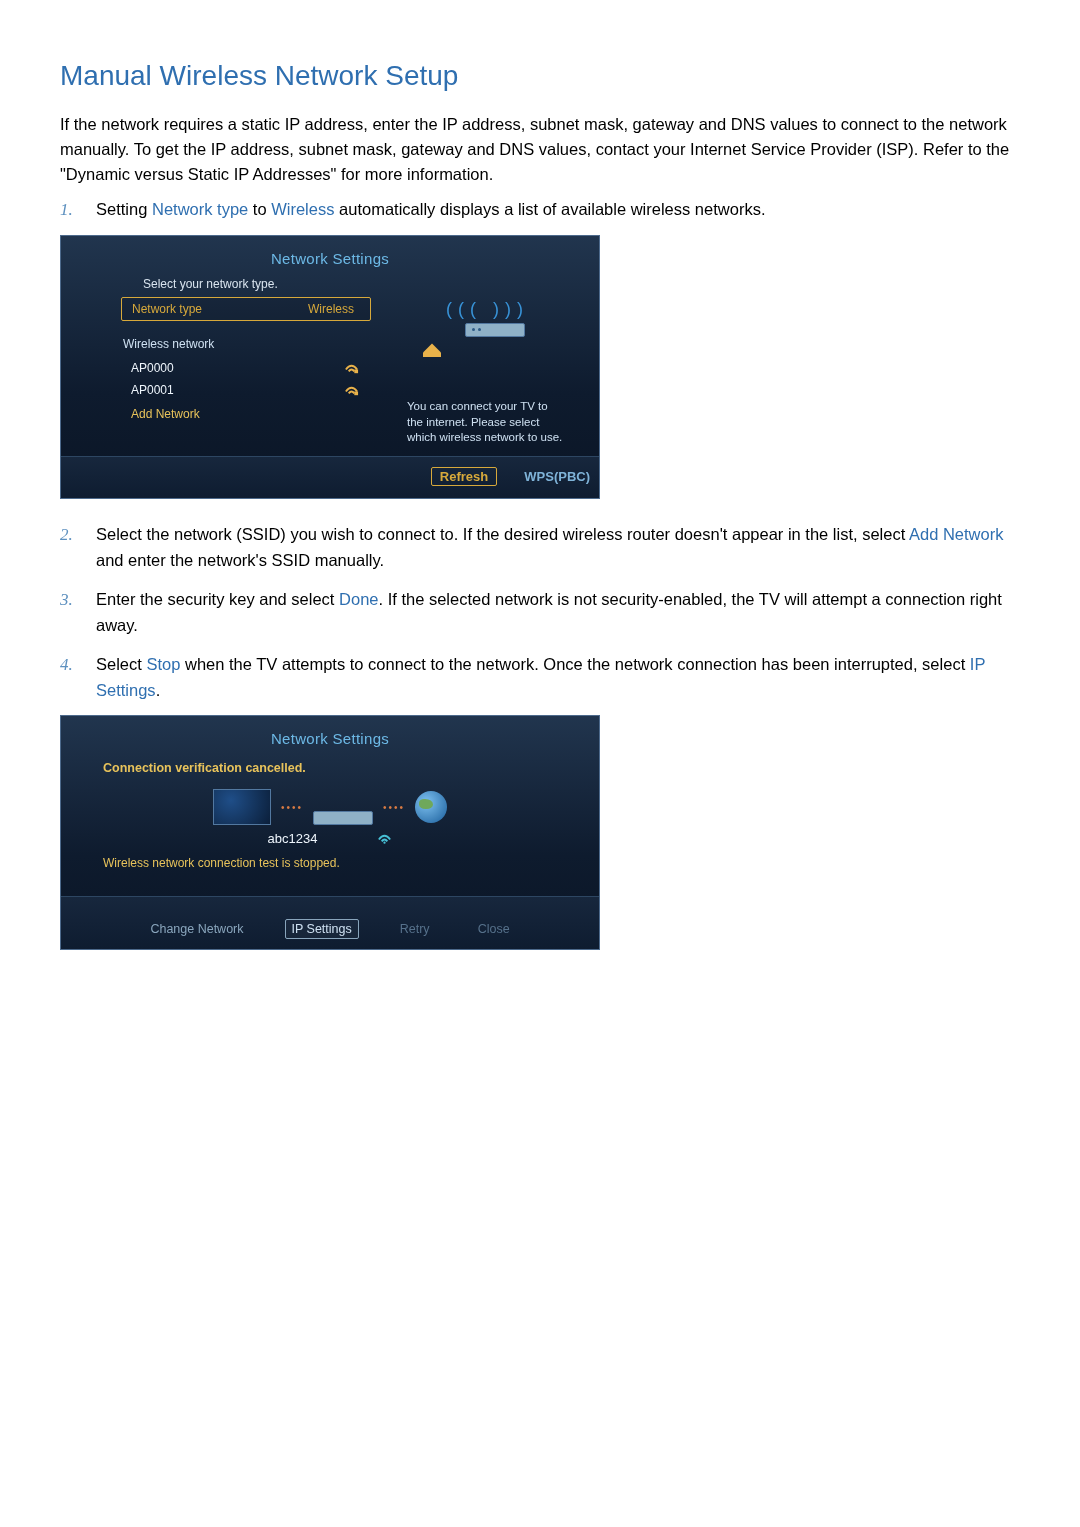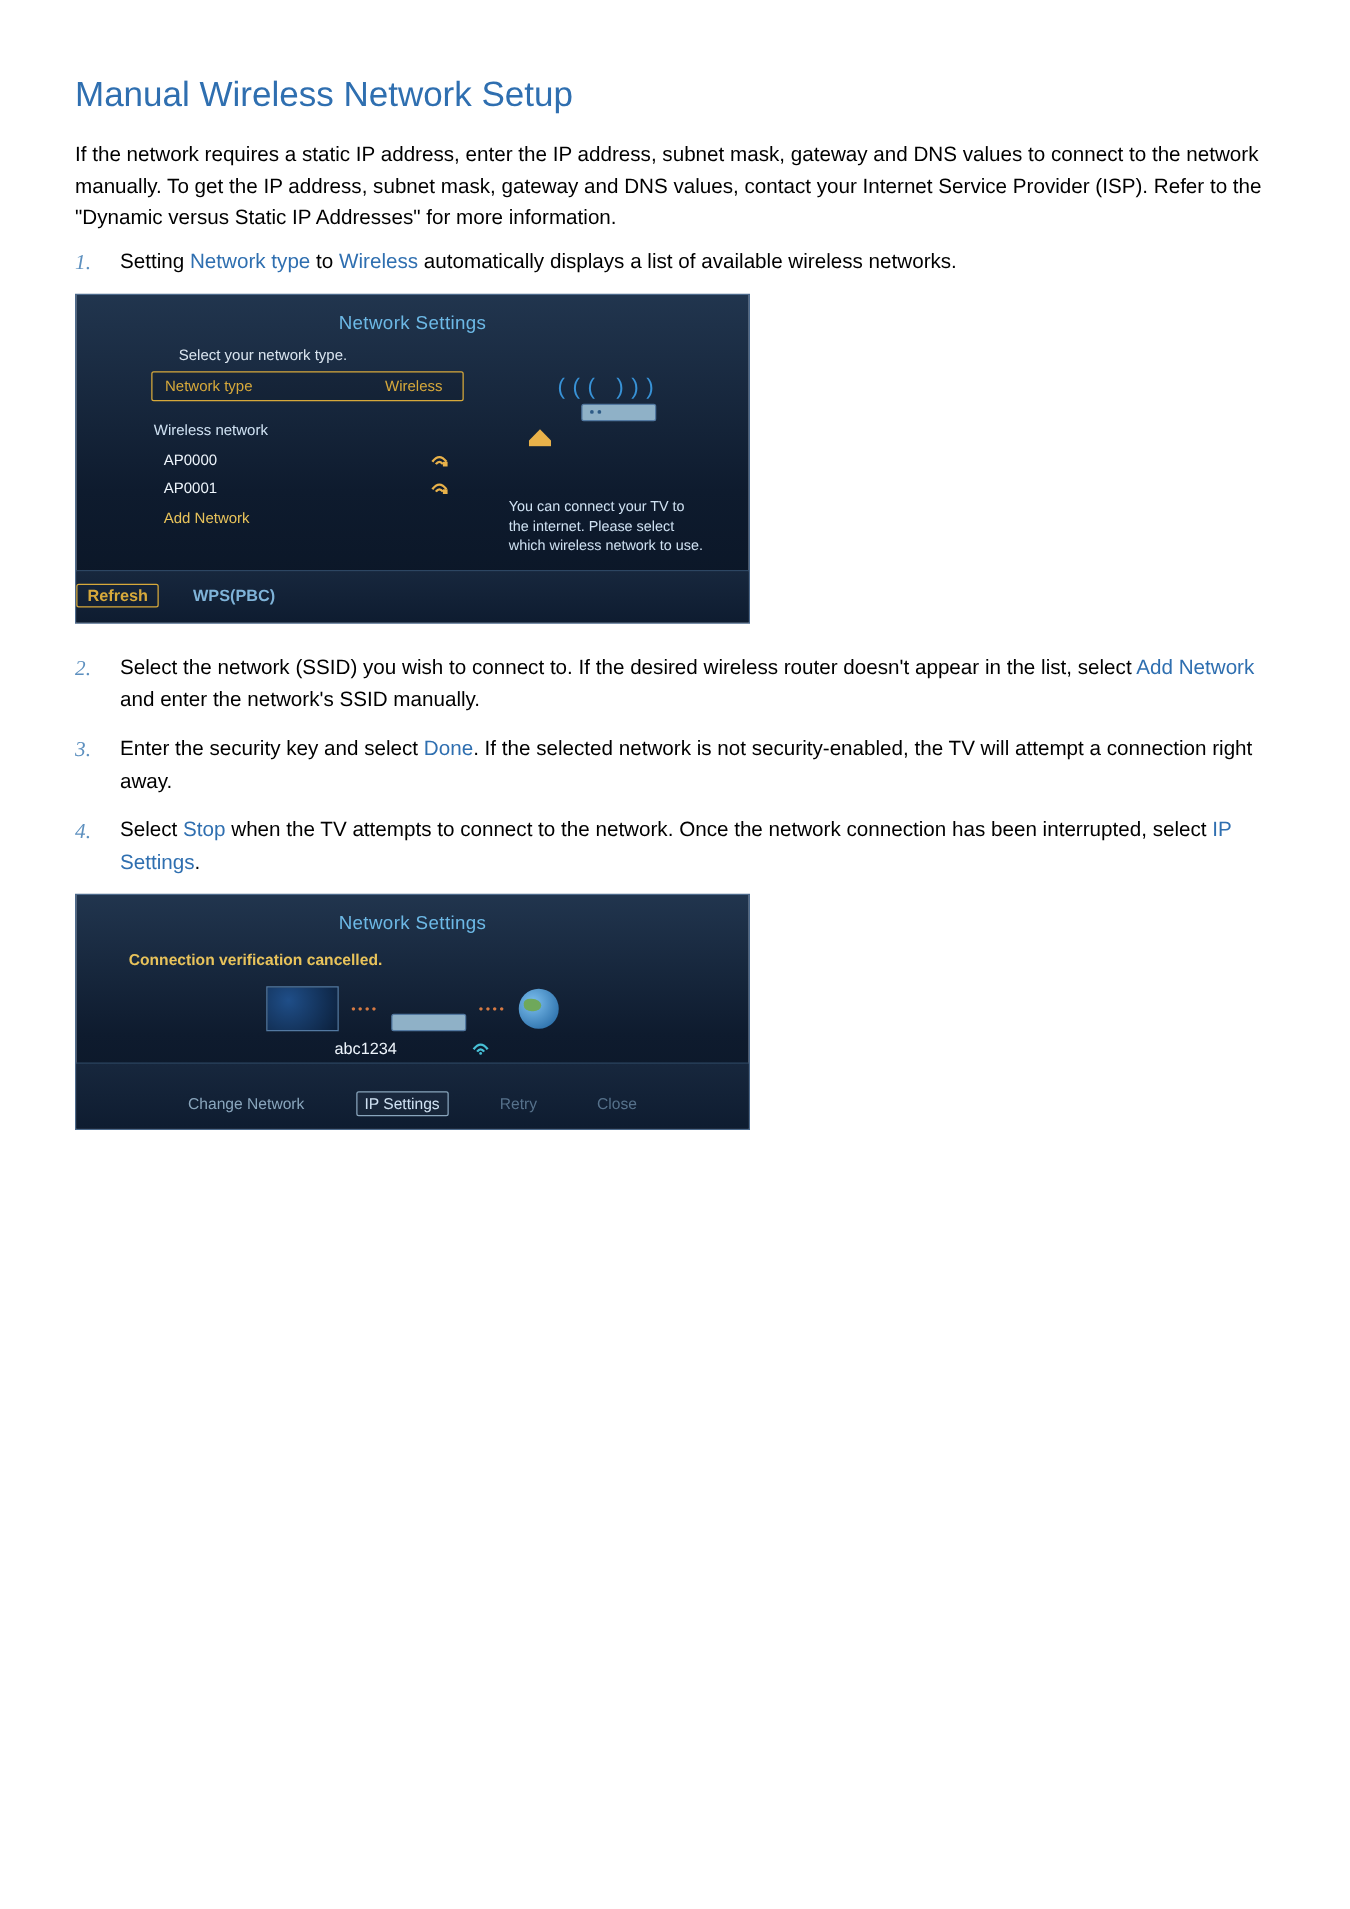--- a/index.html
+++ b/index.html
@@ -161,21 +161,21 @@
     padding: 30px 8px 0 0;
     line-height:1.35;
     margin-left:24px;
   }
   .panel-footer {
     border-top: 1px solid #2d4662;
     background: linear-gradient(#17273d, #0e1c30);
     padding: 10px 0 12px 0;
     display: flex;
     gap: 18px;
-    justify-content: flex-start;
+    justify-content: flex-end;
   }
   .tab-btn {
     color: #7fb3d8;
     font-size: 13px;
     font-weight: 600;
     border: 1.5px solid transparent;
     border-radius: 2px;
     padding: 1px 8px;
   }
   .tab-btn.active {
@@ -363,20 +363,21 @@
       <div class="ssid-line">
         <span>abc1234</span>
         <span class="wifi-icon">
           <svg viewBox="0 0 16 12">
               <path d="M2 7 Q8 -1 14 7" fill="none" stroke="#47c0d6" stroke-width="2"></path>
               <path d="M5 9 Q8 5 11 9" fill="none" stroke="#47c0d6" stroke-width="2"></path>
               <circle cx="8" cy="10.5" r="1.2" fill="#47c0d6"></circle>
             </svg>
         </span>
       </div>
+      <div class="stopped">Wireless network connection test is stopped.</div>
     </div>
     <div class="panel2-footer">
       <span class="fbtn link">Change Network</span>
       <span class="fbtn sel">IP Settings</span>
       <span class="fbtn dim">Retry</span>
       <span class="fbtn dim">Close</span>
     </div>
   </div>
 </div>
 

